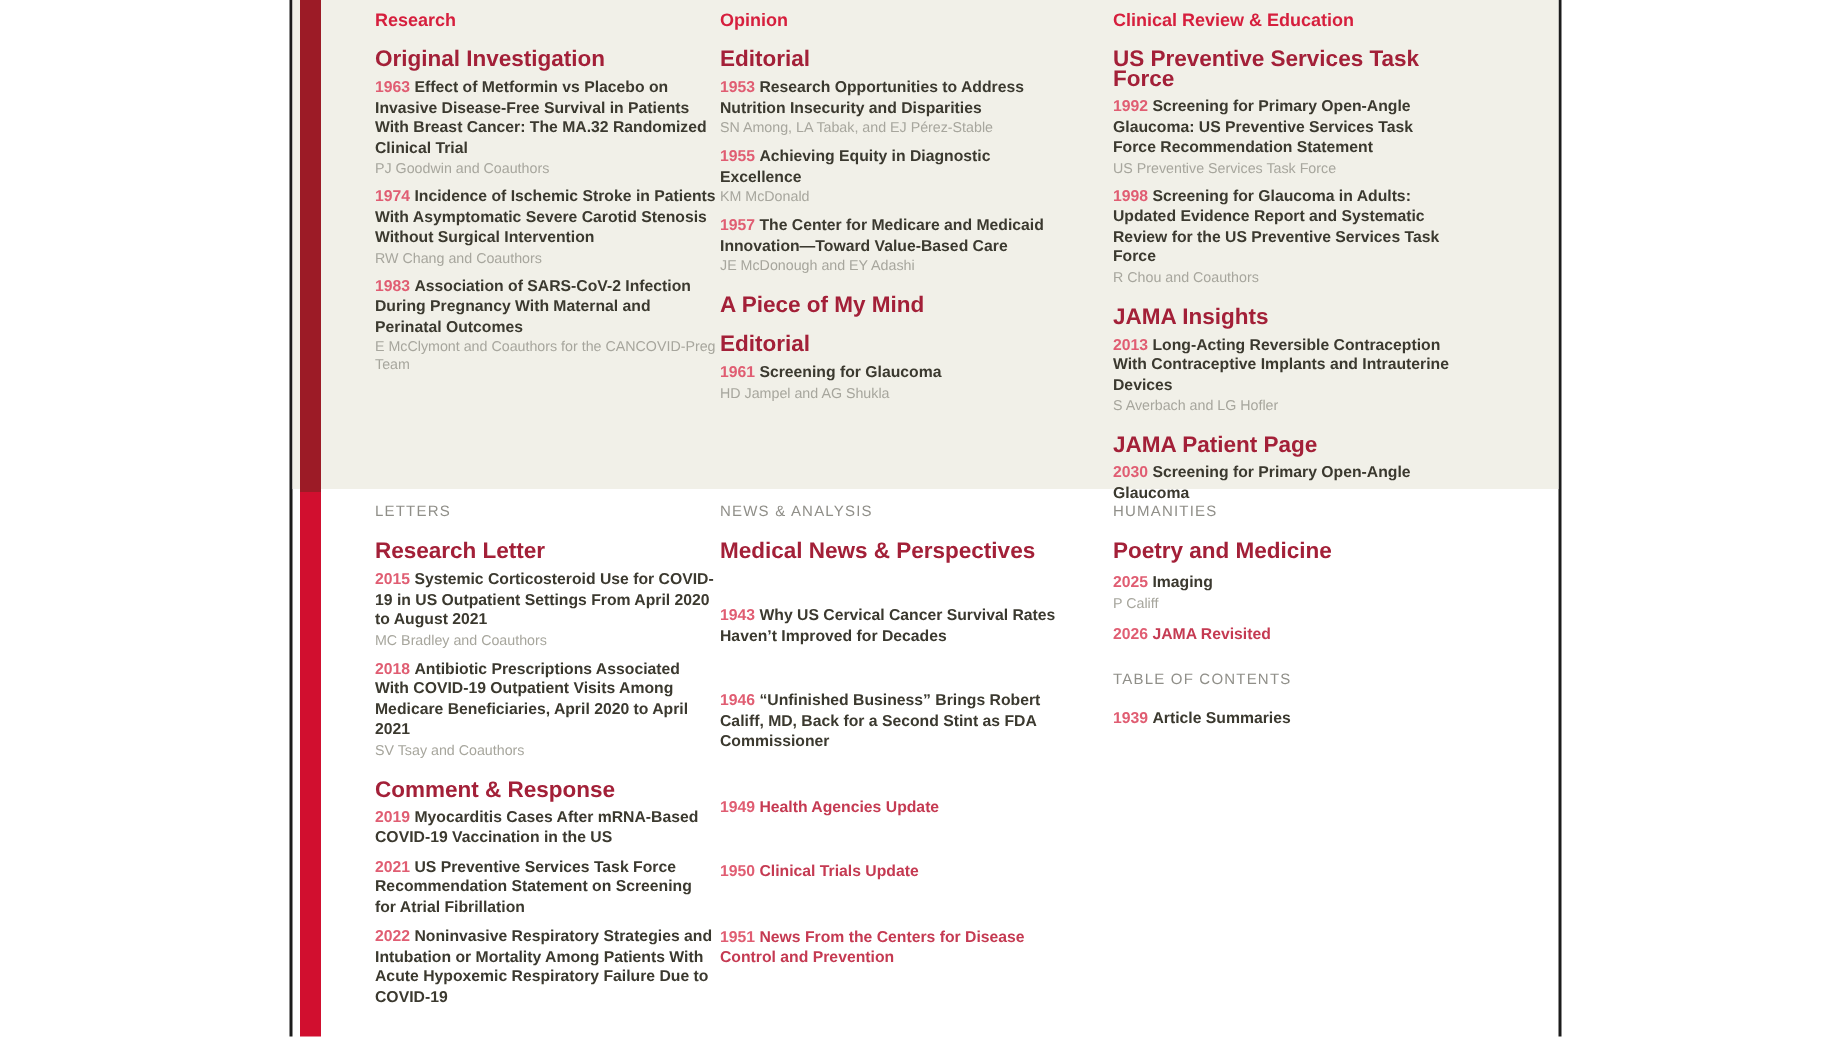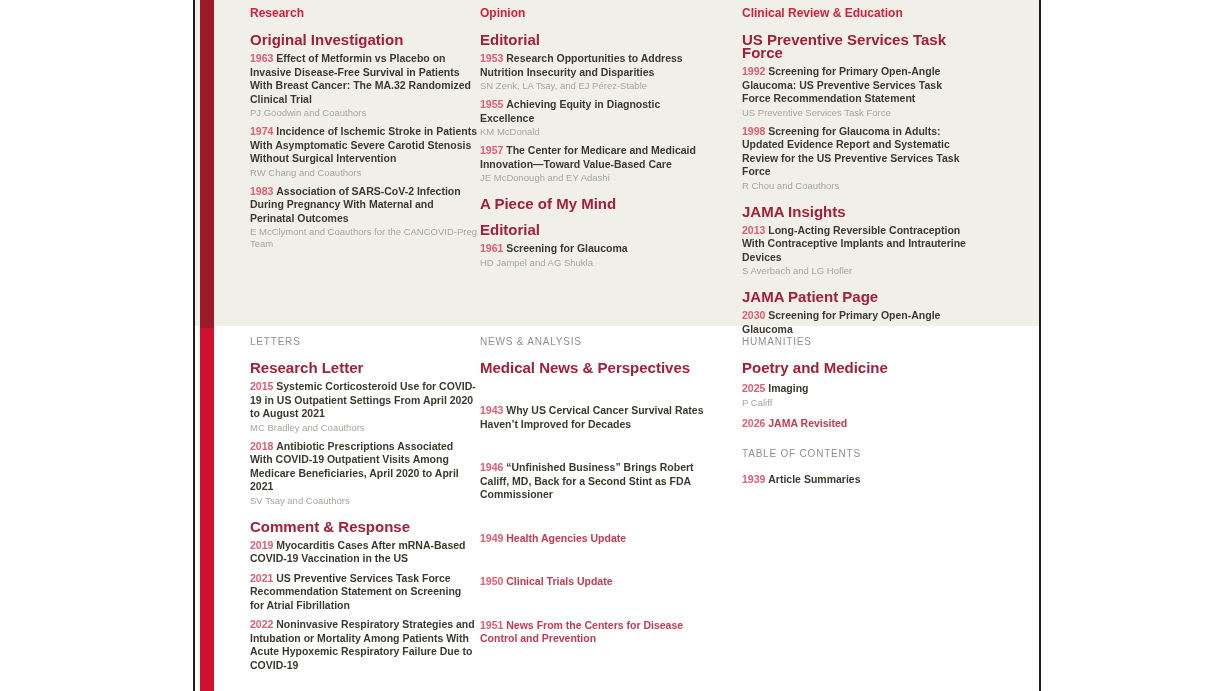--- a/index.html
+++ b/index.html
@@ -95,21 +95,21 @@
           <div class="authors">E McClymont and Coauthors for the CANCOVID-Preg Team</div>
         </div>
       </div>
     </div>
   <div class="col top c1" data-column="top-1">
       <div class="sec-header red">Opinion</div>
       <div class="group">
         <div class="group-label">Editorial</div>
         <div class="item">
           <div class="item-line"><span class="pnum">1953</span>&nbsp;<span class="title">Research Opportunities to Address Nutrition Insecurity and Disparities</span></div>
-          <div class="authors">SN Zenk, LA Tsay, and EJ Pérez-Stable</div>
+          <div class="authors">SN Among, LA Tabak, and EJ Pérez-Stable</div>
         </div>
         <div class="item">
           <div class="item-line"><span class="pnum">1955</span>&nbsp;<span class="title">Achieving Equity in Diagnostic Excellence</span></div>
           <div class="authors">KM McDonald</div>
         </div>
         <div class="item">
           <div class="item-line"><span class="pnum">1957</span>&nbsp;<span class="title">The Center for Medicare and Medicaid Innovation—Toward Value-Based Care</span></div>
           <div class="authors">JE McDonough and EY Adashi</div>
         </div>
       </div>

